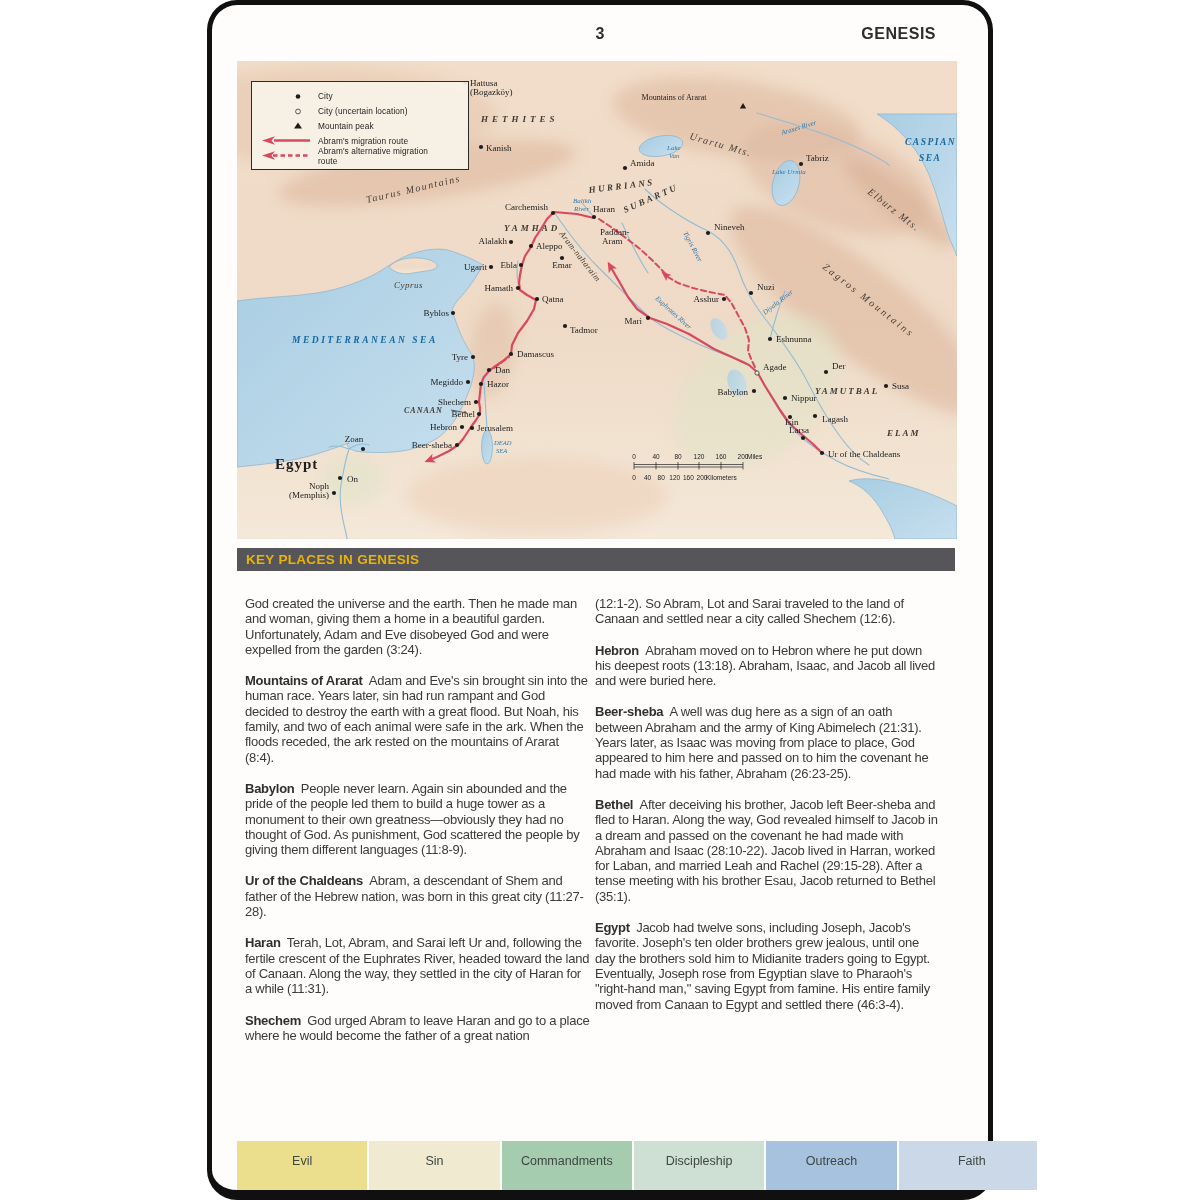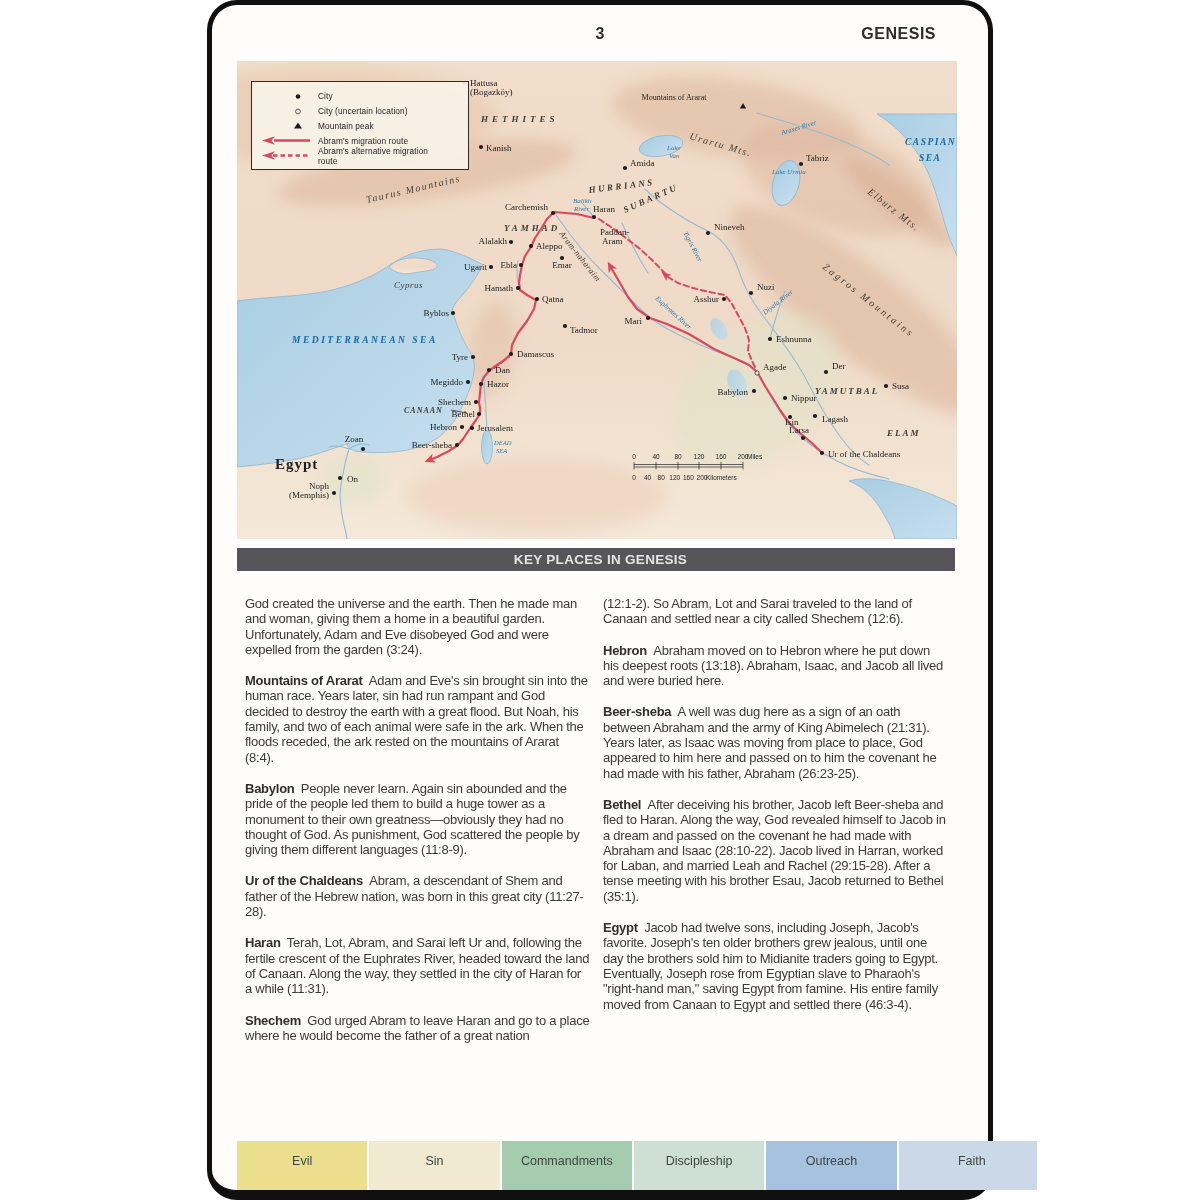--- a/index.html
+++ b/index.html
@@ -28,24 +28,24 @@
   .mts{font-size:10px;font-style:italic;fill:#46413a;letter-spacing:1.5px;}
   .water{font-size:9.5px;font-style:italic;font-weight:bold;fill:#15699f;letter-spacing:1.5px;}
   .water-sm{font-size:7px;font-style:italic;fill:#2b7ab1;}
   .scaletxt{font-family:"Liberation Sans",sans-serif;font-size:6.5px;fill:#222;}
   .route{fill:none;stroke:#d9495e;stroke-width:2.2;stroke-linejoin:round;stroke-linecap:round;}
   .route.dashed{stroke-dasharray:5.5 3.5;stroke-width:2;}
   .river{fill:none;stroke:#93bcd4;stroke-width:1.1;stroke-linecap:round;}
   .coast{stroke:#8fb6cf;stroke-width:.8;}
   
   .banner{position:absolute;left:25px;top:543px;width:718px;height:23px;background:#56565a;
-      color:#e5e5e5;font-weight:bold;font-size:13.5px;line-height:23px;padding-left:9px;
-      box-sizing:border-box;letter-spacing:.3px;text-align:center;}
-  
-  .columns{position:absolute;left:33px;top:591px;width:712px;display:flex;gap:12px;}
+      color:#eab308;font-weight:bold;font-size:13.5px;line-height:23px;padding-left:9px;
+      box-sizing:border-box;letter-spacing:.3px;}
+  
+  .columns{position:absolute;left:33px;top:591px;width:712px;display:flex;gap:4px;}
   .col{width:346px;}
   .col p{margin:0 0 16px 0;font-size:13px;line-height:15.3px;letter-spacing:-.25px;color:#3a3a3a;}
   .col .term{color:#2f2f2f;}
   
   .tabs{position:absolute;left:25px;top:1136px;width:800px;height:49px;display:flex;gap:2px;}
   .tab{flex:1;height:100%;display:flex;justify-content:center;padding-top:13px;box-sizing:border-box;
       font-size:12.5px;color:#3e4741;}
 </style>
 </head>
 <body>

